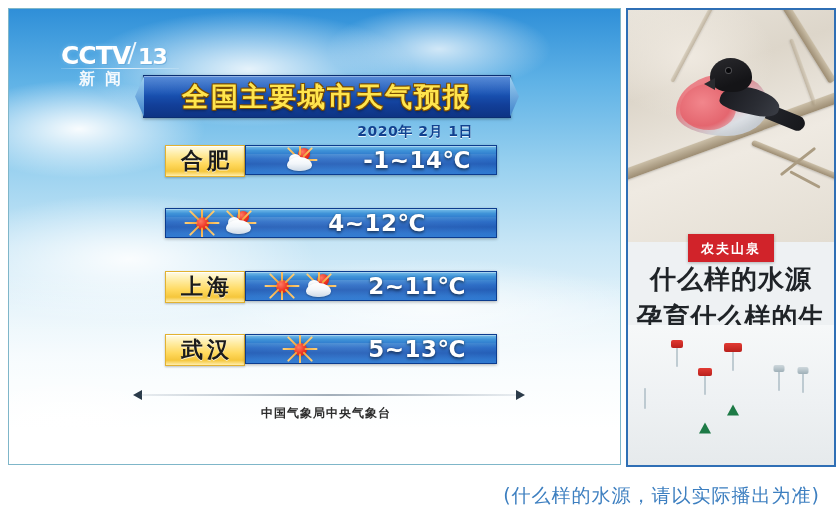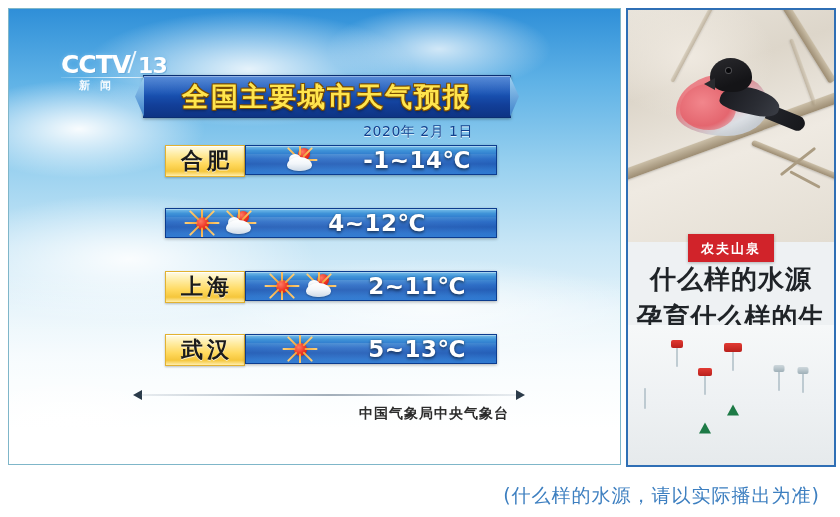--- a/index.html
+++ b/index.html
@@ -32,36 +32,36 @@
     background:
       radial-gradient(ellipse 150px 62px at 60px 150px, #ffffff 0%, rgba(255,255,255,0) 72%),
       radial-gradient(ellipse 120px 50px at 175px 168px, #ffffff 0%, rgba(255,255,255,0) 72%),
       radial-gradient(ellipse 190px 55px at 330px 175px, #ffffff 0%, rgba(255,255,255,0) 72%),
       radial-gradient(ellipse 160px 48px at 520px 172px, #ffffff 0%, rgba(255,255,255,0) 72%),
       linear-gradient(180deg, rgba(255,255,255,0) 0%, rgba(255,255,255,.55) 45%, #ffffff 82%);
     pointer-events:none;
   }
 
   
-  .logo{position:absolute;left:52px;top:42px;width:120px;height:46px;}
+  .logo{position:absolute;left:52px;top:33px;width:120px;height:46px;}
   .logo-main{
     font-family:"DejaVu Sans","Liberation Sans",sans-serif;
     font-size:25px;font-weight:bold;letter-spacing:-1px;
     color:#ffffff;line-height:1;
     text-shadow:0 0 4px rgba(120,190,235,.95),1px 1px 0 rgba(90,150,200,.6);
     display:flex;align-items:baseline;
   }
   .logo-13{font-size:22px;margin-left:2px;}
   .logo-slash{
     display:inline-block;width:2px;height:22px;background:rgba(255,255,255,.9);
     transform:skewX(-18deg);margin:0 3px 0 1px;
   }
   .logo-sub{
     margin-top:1px;margin-left:18px;
-    font-size:11px;font-weight:bold;color:#ffffff;letter-spacing:10px;
+    font-size:16px;font-weight:bold;color:#ffffff;letter-spacing:10px;
     text-shadow:0 0 4px rgba(120,190,235,.9);
     opacity:.92;
   }
   .logo-rule{
     position:absolute;left:0;top:26px;width:118px;height:1px;
     background:linear-gradient(90deg,rgba(255,255,255,.15),rgba(255,255,255,.85),rgba(255,255,255,.15));
   }
 
   
   .title-banner{
@@ -93,21 +93,21 @@
   .banner-cap.l{left:-9px;clip-path:polygon(0 50%,100% 0,100% 100%);}
   .banner-cap.r{right:-9px;clip-path:polygon(100% 50%,0 0,0 100%);}
 
   
   .date-row{
     position:absolute;left:134px;top:113px;width:366px;height:20px;
     display:flex;align-items:center;justify-content:flex-end;
     padding-right:36px;box-sizing:border-box;
   }
   .date-text{
-    font-size:14px;font-weight:normal;color:#11418f;letter-spacing:.5px;
+    font-size:14px;font-weight:bold;color:#11418f;letter-spacing:.5px;
     text-shadow:0 1px 0 rgba(255,255,255,.8);
   }
 
   
   .rows{position:absolute;left:156px;top:136px;width:332px;}
   .row{display:flex;align-items:flex-start;height:45px;margin-bottom:18px;}
 
   .city-chip{
     width:78px;flex:0 0 78px;
     background:linear-gradient(180deg,#fff6d2 0%,#ffe徹 0%,#ffeb9e 22%,#ffd95e 58%,#f7c93f 80%,#ffeaa6 100%);
@@ -179,22 +179,22 @@
   }
   .rule-arrow{
     position:absolute;top:0;width:0;height:0;
     border-top:5px solid transparent;border-bottom:5px solid transparent;
   }
   .rule-arrow.l{left:0;border-right:9px solid #2b3b4a;}
   .rule-arrow.r{right:0;border-left:9px solid #2b3b4a;}
 
   .source{
     position:absolute;left:134px;top:396px;width:366px;
-    text-align:right;
-    font-size:14px;font-weight:bold;color:#2c2c2c;letter-spacing:1px;
+    text-align:center;
+    font-size:12px;font-weight:bold;color:#2c2c2c;letter-spacing:1px;
   }
 
   
   .ad{
     position:absolute;left:626px;top:8px;width:206px;height:455px;
     border:2px solid #2f6fb5;
     overflow:hidden;background:#eef1f3;
   }
   .ad-photo{
     position:absolute;left:0;top:0;width:100%;height:232px;overflow:hidden;

